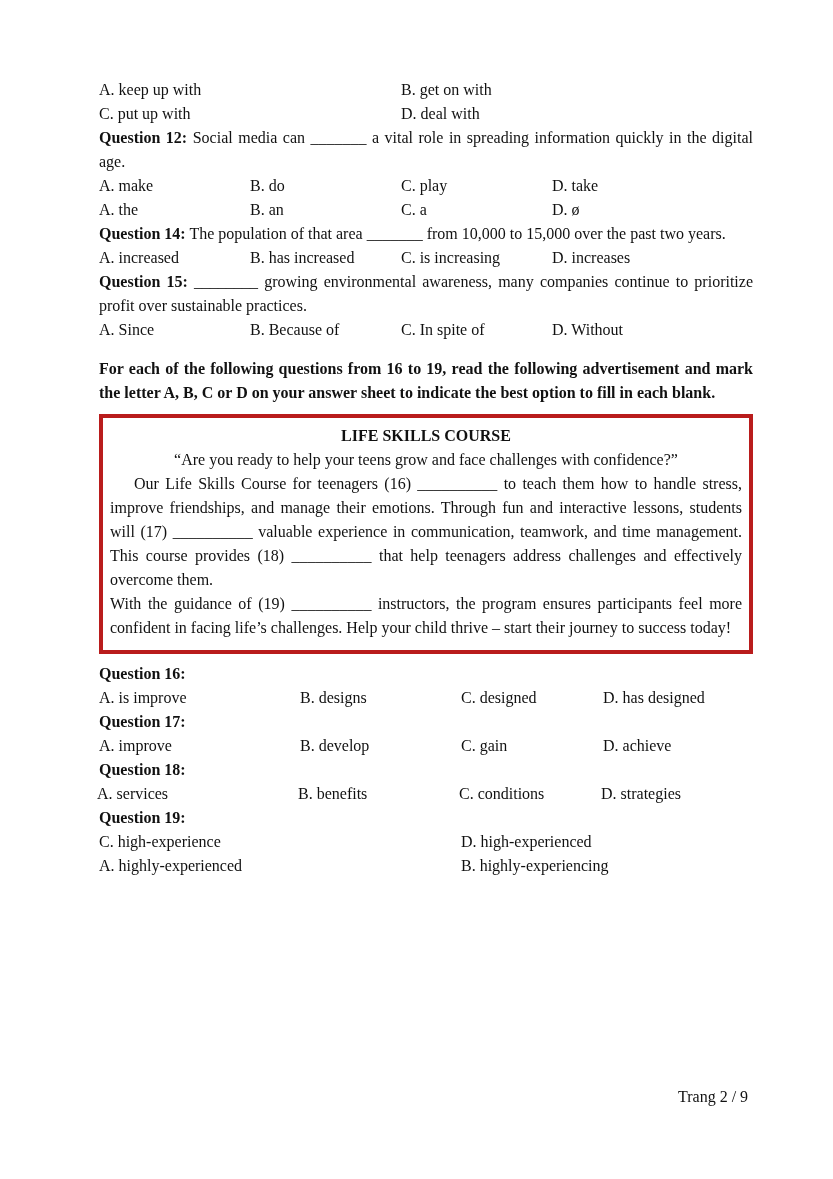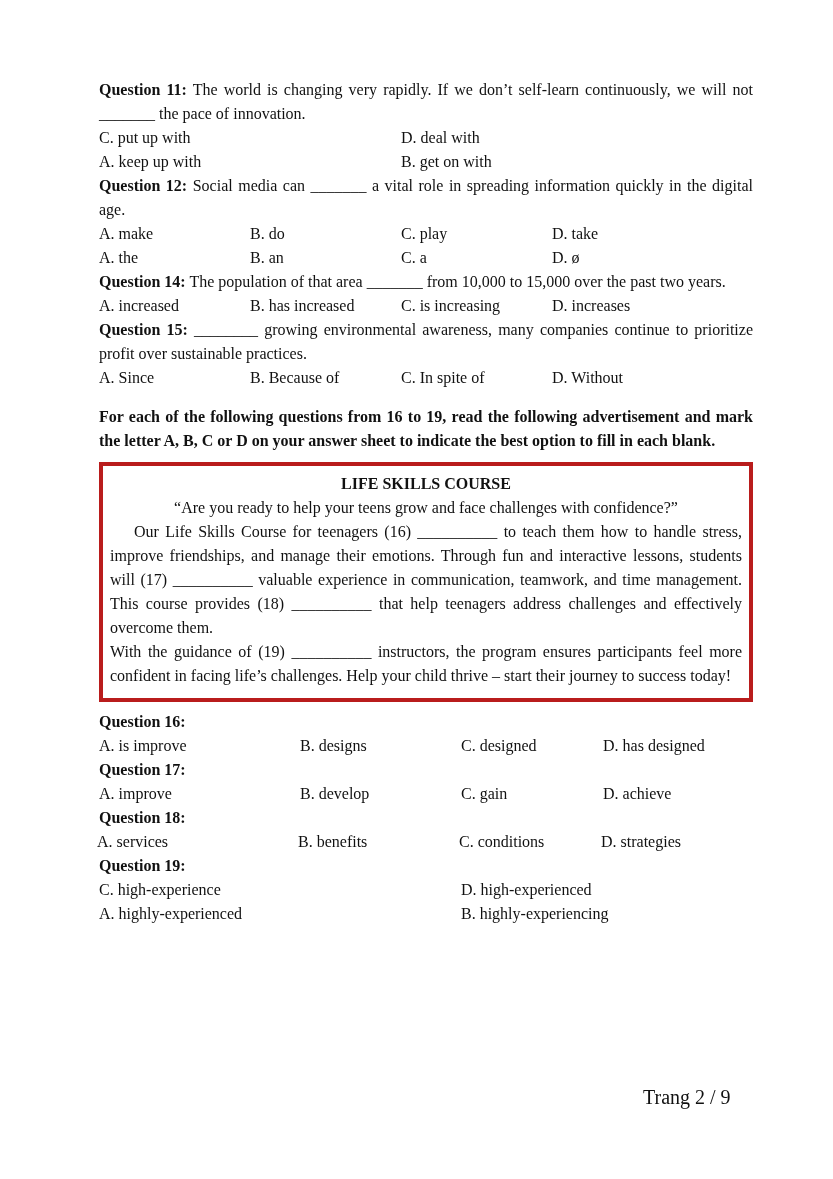--- a/index.html
+++ b/index.html
@@ -25,36 +25,35 @@
     border: 4px solid #b91c1c; margin-top: 9px; padding: 6px 7px 10px 7px;
     text-align: justify;
   }
   .box .title { text-align: center; font-weight: bold; }
   .box .quote { text-align: center; }
   .box p { margin: 0; }
   .indent { text-indent: 24px; }
   .qhead { font-weight: bold; }
   .after-box { margin-top: 8px; }
   .shift-left { margin-left: -2px; }
-  .footer { position: absolute; left: 643px; top: 1085px; font-size: 20px; }
+  .footer { position: absolute; left: 678px; top: 1085px; font-size: 16px; }
 </style>
 </head>
 <body>
 
 <div class="page">
 
   <div>
-    <p class="q"><b>Question 11:</b><span> The world is changing very rapidly. If we don’t self-learn continuously, we will not _______ the pace of innovation.</span></p>
+    <div class="opts c2">
+      <span>A. keep up with</span>
+      <span>B. get on with</span>
+    </div>
     <div class="opts c2">
       <span>C. put up with</span>
       <span>D. deal with</span>
-    </div>
-    <div class="opts c2">
-      <span>A. keep up with</span>
-      <span>B. get on with</span>
     </div>
   </div>
 
   <div>
     <p class="q"><b>Question 12:</b><span> Social media can _______ a vital role in spreading information quickly in the digital age.</span></p>
     <div class="opts c4">
       <span>A. make</span>
       <span>B. do</span>
       <span>C. play</span>
       <span>D. take</span>

